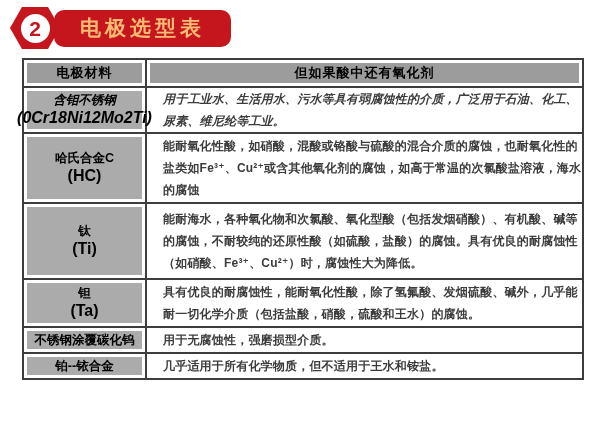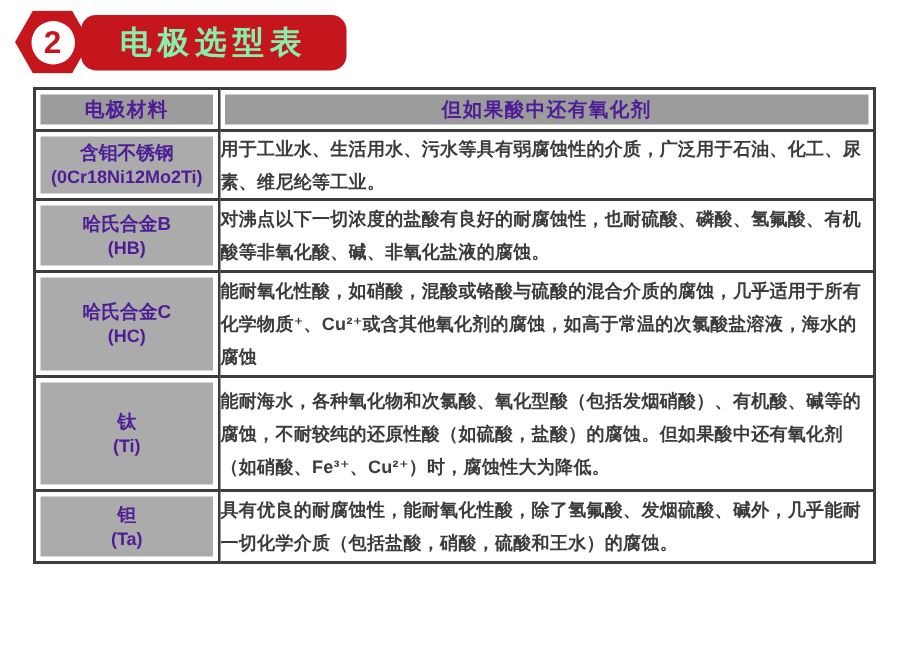--- a/index.html
+++ b/index.html
@@ -25,60 +25,60 @@
   .badge-circle {
     width:29px; height:29px; border-radius:50%;
     background:#ffffff; color:#c4161c;
     display:flex; align-items:center; justify-content:center;
     font-size:21px; font-weight:bold; line-height:1;
   }
   .title-pill {
     margin-left:-6px; z-index:1;
     height:37px; padding:0 26px;
     background:#c4161c; border-radius:10px;
-    color:#86efac; font-size:21px; font-weight:bold; letter-spacing:4px;
+    color:#fdba74; font-size:21px; font-weight:bold; letter-spacing:4px;
     display:flex; align-items:center; justify-content:center;
     white-space:nowrap;
   }
   
   table.spec {
     position:absolute; top:58px; left:22px;
     width:562px;
     border-collapse:collapse; table-layout:fixed;
   }
   table.spec td, table.spec th {
     border:2px solid #3d3d3d;
     background:#ffffff;
     padding:0; margin:0;
   }
   col.c-mat { width:123px; }
   td.mat, th.mat-h, th.perf-h { position:relative; }
   .gray-block {
     position:absolute; top:3px; left:3px; right:3px; bottom:3px;
     background:#ababab;
-    color:#4c1d95; font-weight:bold;
+    color:#000000; font-weight:bold;
     display:flex; flex-direction:column;
     align-items:center; justify-content:center;
     text-align:center; line-height:1.3;
     font-size:12.5px;
   }
   .gray-block.head { background:#9c9c9c; font-size:13px; letter-spacing:1px; }
-  .mat-sub { font-size:12px; }
+  .mat-sub { font-size:16px; }
   .mat-sub:empty { display:none; }
   td.desc {
     vertical-align:middle;
     padding:3px 8px 3px 11px;
   }
   .desc-text {
     color:#3c3c3c; font-weight:bold;
     font-size:12px; line-height:1.85;
-    text-align:left; letter-spacing:0.2px;
+    text-align:left; letter-spacing:0.2px;padding-left:16px;
   }
   tr.h-head  td, tr.h-head  th { height:26px; }
-  tr.h-r1 td { height:44px; }
+  tr.h-r1 td { height:44px;font-style:italic; }
   tr.h-r2 td { height:46px; }
   tr.h-r3 td { height:68px; }
   tr.h-r4 td { height:74px; }
   tr.h-r5 td { height:46px; }
   tr.h-r6 td { height:24px; }
   tr.h-r7 td { height:24px; }
 </style>
 </head>
 <body>
 
@@ -115,60 +115,71 @@
         <td class="mat">
           <div class="gray-block">
             <div class="mat-name">含钼不锈钢</div>
             <div class="mat-sub">(0Cr18Ni12Mo2Ti)</div>
           </div>
         </td>
         <td class="desc">
           <div class="desc-text">用于工业水、生活用水、污水等具有弱腐蚀性的介质，广泛用于石油、化工、尿素、维尼纶等工业。</div>
         </td>
       </tr>
-      <tr class="h-r2">
-        <td class="mat">
-          <div class="gray-block">
-            <div class="mat-name">哈氏合金B</div>
-            <div class="mat-sub">(HB)</div>
-          </div>
-        </td>
-        <td class="desc">
-          <div class="desc-text">对沸点以下一切浓度的盐酸有良好的耐腐蚀性，也耐硫酸、磷酸、氢氟酸、有机酸等非氧化酸、碱、非氧化盐液的腐蚀。</div>
-        </td>
-      </tr>
       <tr class="h-r3">
         <td class="mat">
           <div class="gray-block">
             <div class="mat-name">哈氏合金C</div>
             <div class="mat-sub">(HC)</div>
           </div>
         </td>
         <td class="desc">
-          <div class="desc-text">能耐氧化性酸，如硝酸，混酸或铬酸与硫酸的混合介质的腐蚀，几乎适用于所有化学物质⁺、Cu²⁺或含其他氧化剂的腐蚀，如高于常温的次氯酸盐溶液，海水的腐蚀</div>
+          <div class="desc-text">能耐氧化性酸，如硝酸，混酸或铬酸与硫酸的混合介质的腐蚀，也耐氧化性的盐类如Fe³⁺、Cu²⁺或含其他氧化剂的腐蚀，如高于常温的次氯酸盐溶液，海水的腐蚀</div>
         </td>
       </tr>
       <tr class="h-r4">
         <td class="mat">
           <div class="gray-block">
             <div class="mat-name">钛</div>
             <div class="mat-sub">(Ti)</div>
           </div>
         </td>
         <td class="desc">
-          <div class="desc-text">能耐海水，各种氧化物和次氯酸、氧化型酸（包括发烟硝酸）、有机酸、碱等的腐蚀，不耐较纯的还原性酸（如硫酸，盐酸）的腐蚀。但如果酸中还有氧化剂（如硝酸、Fe³⁺、Cu²⁺）时，腐蚀性大为降低。</div>
+          <div class="desc-text">能耐海水，各种氧化物和次氯酸、氧化型酸（包括发烟硝酸）、有机酸、碱等的腐蚀，不耐较纯的还原性酸（如硫酸，盐酸）的腐蚀。具有优良的耐腐蚀性（如硝酸、Fe³⁺、Cu²⁺）时，腐蚀性大为降低。</div>
         </td>
       </tr>
       <tr class="h-r5">
         <td class="mat">
           <div class="gray-block">
             <div class="mat-name">钽</div>
             <div class="mat-sub">(Ta)</div>
           </div>
         </td>
         <td class="desc">
           <div class="desc-text">具有优良的耐腐蚀性，能耐氧化性酸，除了氢氟酸、发烟硫酸、碱外，几乎能耐一切化学介质（包括盐酸，硝酸，硫酸和王水）的腐蚀。</div>
         </td>
       </tr>
+      <tr class="h-r6">
+        <td class="mat">
+          <div class="gray-block">
+            <div class="mat-name">不锈钢涂覆碳化钨</div>
+
+          </div>
+        </td>
+        <td class="desc">
+          <div class="desc-text">用于无腐蚀性，强磨损型介质。</div>
+        </td>
+      </tr>
+      <tr class="h-r7">
+        <td class="mat">
+          <div class="gray-block">
+            <div class="mat-name">铂--铱合金</div>
+
+          </div>
+        </td>
+        <td class="desc">
+          <div class="desc-text">几乎适用于所有化学物质，但不适用于王水和铵盐。</div>
+        </td>
+      </tr>
     </tbody>
   </table>
 
 </div>
 
 </body></html>

